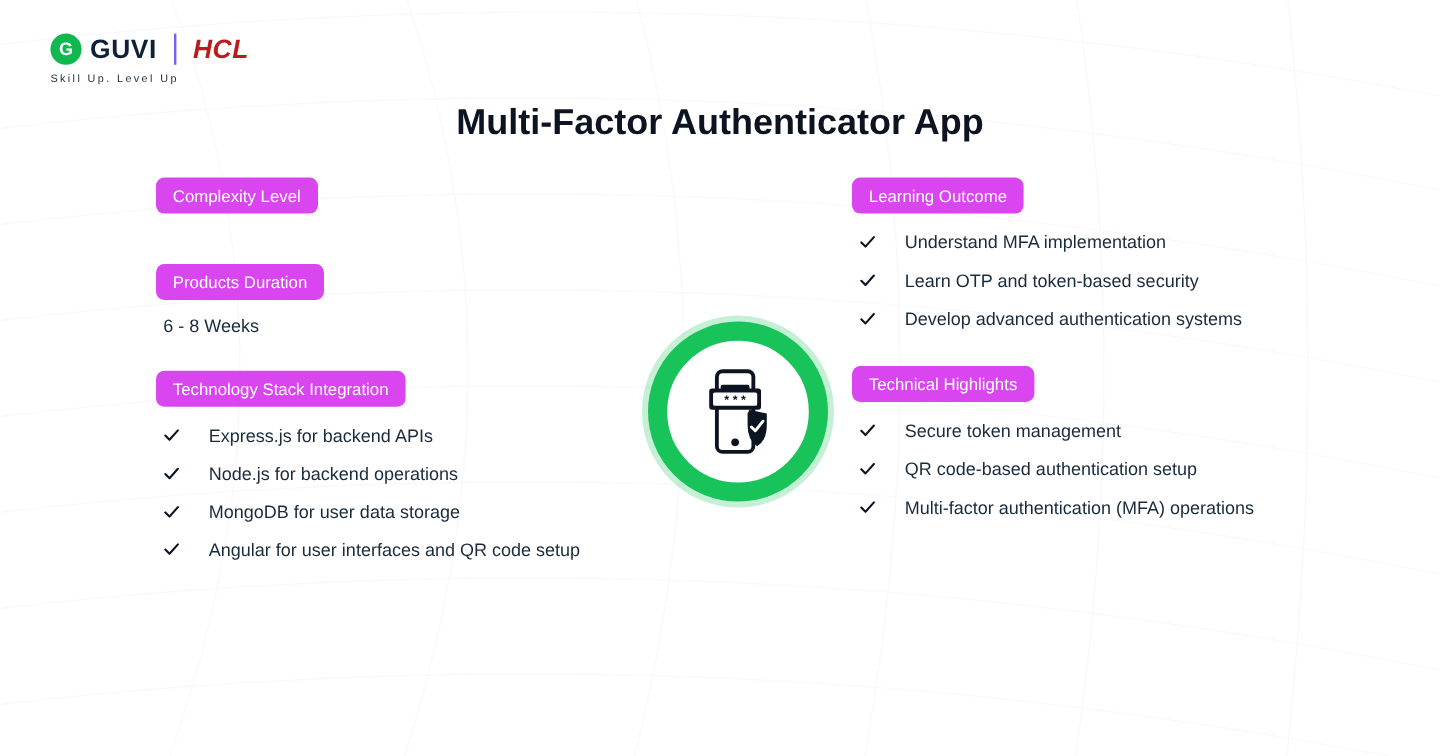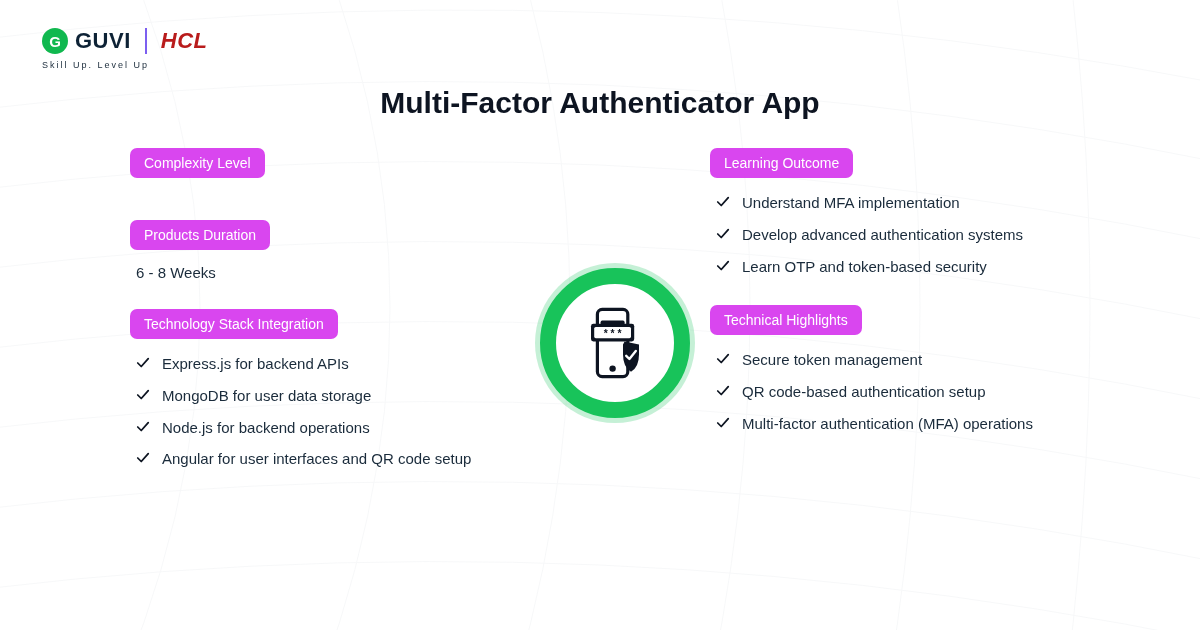--- a/index.html
+++ b/index.html
@@ -106,21 +106,21 @@
       color: #1a2b3b;
       padding-left: 6px;
     }
     .check-list {
       list-style: none;
       padding-left: 6px;
     }
     .check-item {
       display: flex;
       align-items: flex-start;
-      gap: 12px;
+      gap: 24px;
       margin-bottom: 10px;
     }
     .check-icon {
       flex-shrink: 0;
       width: 14px;
       height: 14px;
       margin-top: 3px;
     }
     .check-text {
       font-size: 15px;
@@ -190,27 +190,27 @@
           <li class="check-item">
             <svg class="check-icon" viewBox="0 0 16 16">
               <path d="M2 8 L6 12 L14 3" stroke="#0d1421" stroke-width="2" fill="none" stroke-linecap="round" stroke-linejoin="round"></path>
             </svg>
             <span class="check-text">Express.js for backend APIs</span>
           </li>
           <li class="check-item">
             <svg class="check-icon" viewBox="0 0 16 16">
               <path d="M2 8 L6 12 L14 3" stroke="#0d1421" stroke-width="2" fill="none" stroke-linecap="round" stroke-linejoin="round"></path>
             </svg>
+            <span class="check-text">Node.js for backend operations</span>
+          </li>
+          <li class="check-item">
+            <svg class="check-icon" viewBox="0 0 16 16">
+              <path d="M2 8 L6 12 L14 3" stroke="#0d1421" stroke-width="2" fill="none" stroke-linecap="round" stroke-linejoin="round"></path>
+            </svg>
             <span class="check-text">MongoDB for user data storage</span>
-          </li>
-          <li class="check-item">
-            <svg class="check-icon" viewBox="0 0 16 16">
-              <path d="M2 8 L6 12 L14 3" stroke="#0d1421" stroke-width="2" fill="none" stroke-linecap="round" stroke-linejoin="round"></path>
-            </svg>
-            <span class="check-text">Node.js for backend operations</span>
           </li>
           <li class="check-item">
             <svg class="check-icon" viewBox="0 0 16 16">
               <path d="M2 8 L6 12 L14 3" stroke="#0d1421" stroke-width="2" fill="none" stroke-linecap="round" stroke-linejoin="round"></path>
             </svg>
             <span class="check-text">Angular for user interfaces and QR code setup</span>
           </li>
         </ul>
     </div>
   </div>
@@ -237,27 +237,27 @@
           <li class="check-item">
             <svg class="check-icon" viewBox="0 0 16 16">
               <path d="M2 8 L6 12 L14 3" stroke="#0d1421" stroke-width="2" fill="none" stroke-linecap="round" stroke-linejoin="round"></path>
             </svg>
             <span class="check-text">Understand MFA implementation</span>
           </li>
           <li class="check-item">
             <svg class="check-icon" viewBox="0 0 16 16">
               <path d="M2 8 L6 12 L14 3" stroke="#0d1421" stroke-width="2" fill="none" stroke-linecap="round" stroke-linejoin="round"></path>
             </svg>
+            <span class="check-text">Learn OTP and token-based security</span>
+          </li>
+          <li class="check-item">
+            <svg class="check-icon" viewBox="0 0 16 16">
+              <path d="M2 8 L6 12 L14 3" stroke="#0d1421" stroke-width="2" fill="none" stroke-linecap="round" stroke-linejoin="round"></path>
+            </svg>
             <span class="check-text">Develop advanced authentication systems</span>
-          </li>
-          <li class="check-item">
-            <svg class="check-icon" viewBox="0 0 16 16">
-              <path d="M2 8 L6 12 L14 3" stroke="#0d1421" stroke-width="2" fill="none" stroke-linecap="round" stroke-linejoin="round"></path>
-            </svg>
-            <span class="check-text">Learn OTP and token-based security</span>
           </li>
         </ul>
     </div>
     <div class="section">
       <div class="tag">Technical Highlights</div>
       <ul class="check-list">
           <li class="check-item">
             <svg class="check-icon" viewBox="0 0 16 16">
               <path d="M2 8 L6 12 L14 3" stroke="#0d1421" stroke-width="2" fill="none" stroke-linecap="round" stroke-linejoin="round"></path>
             </svg>

